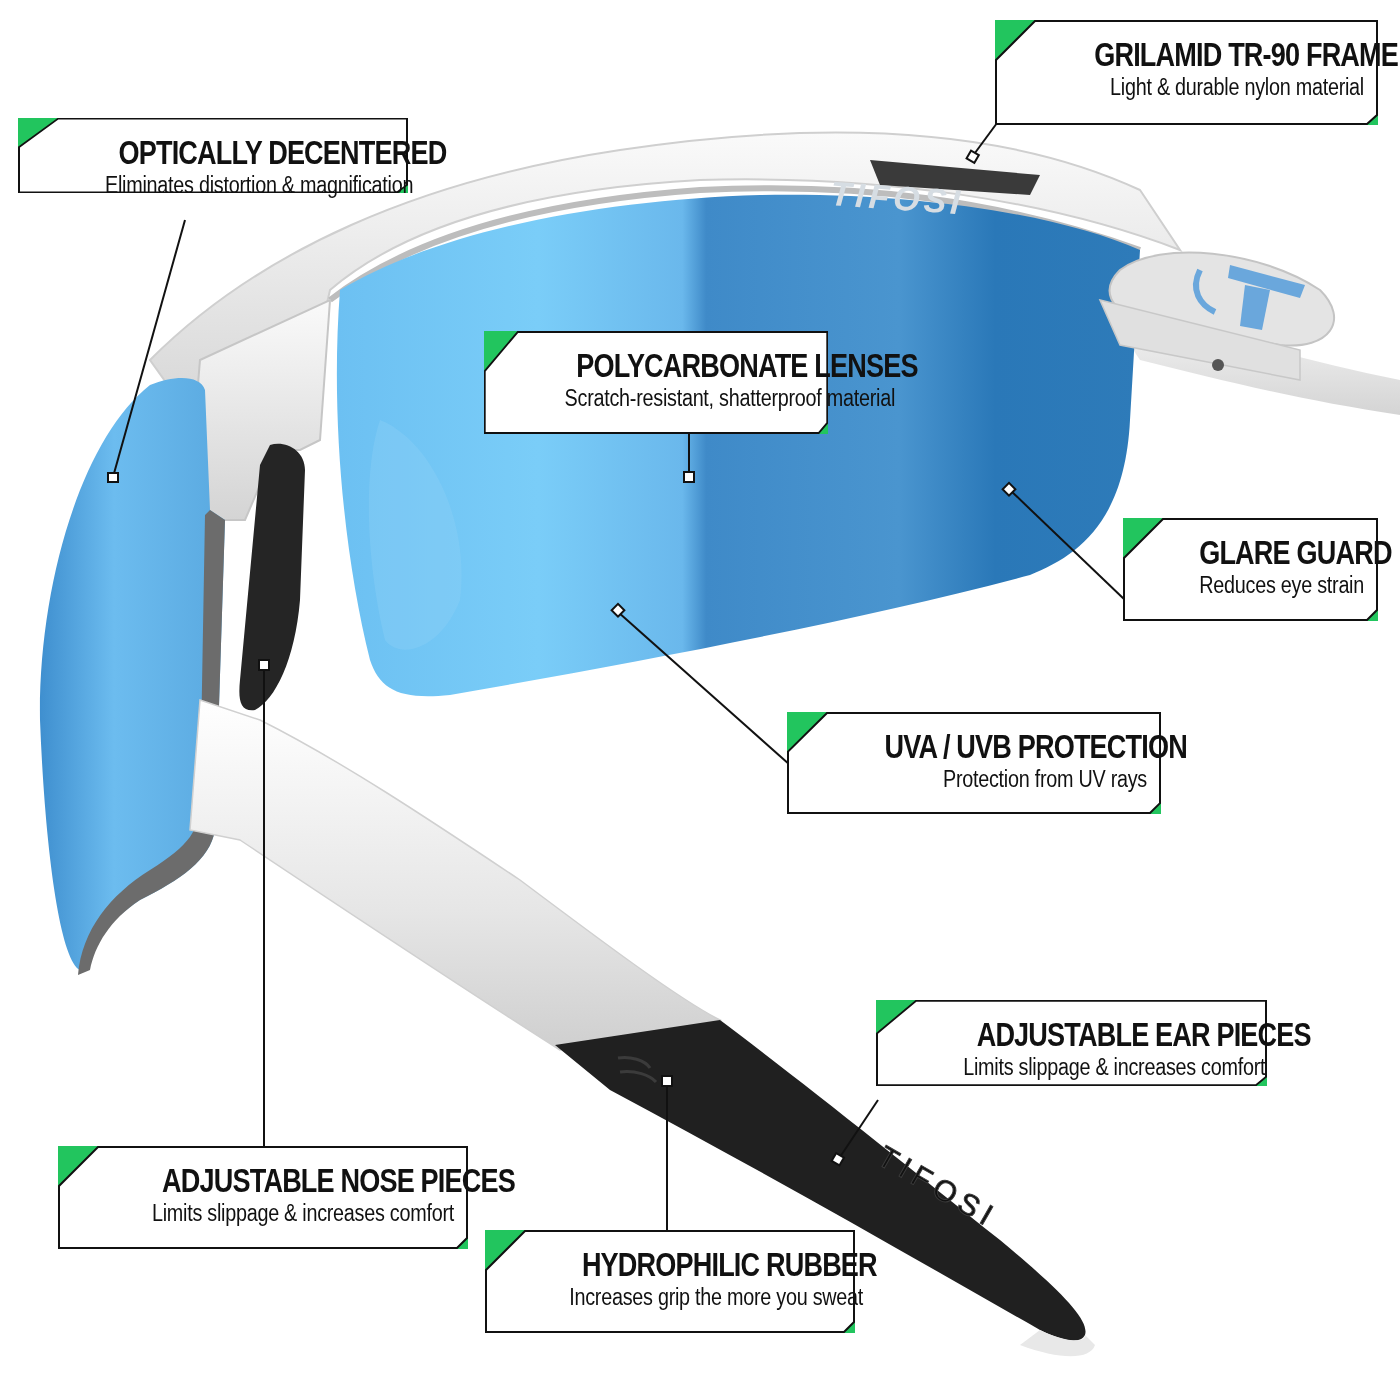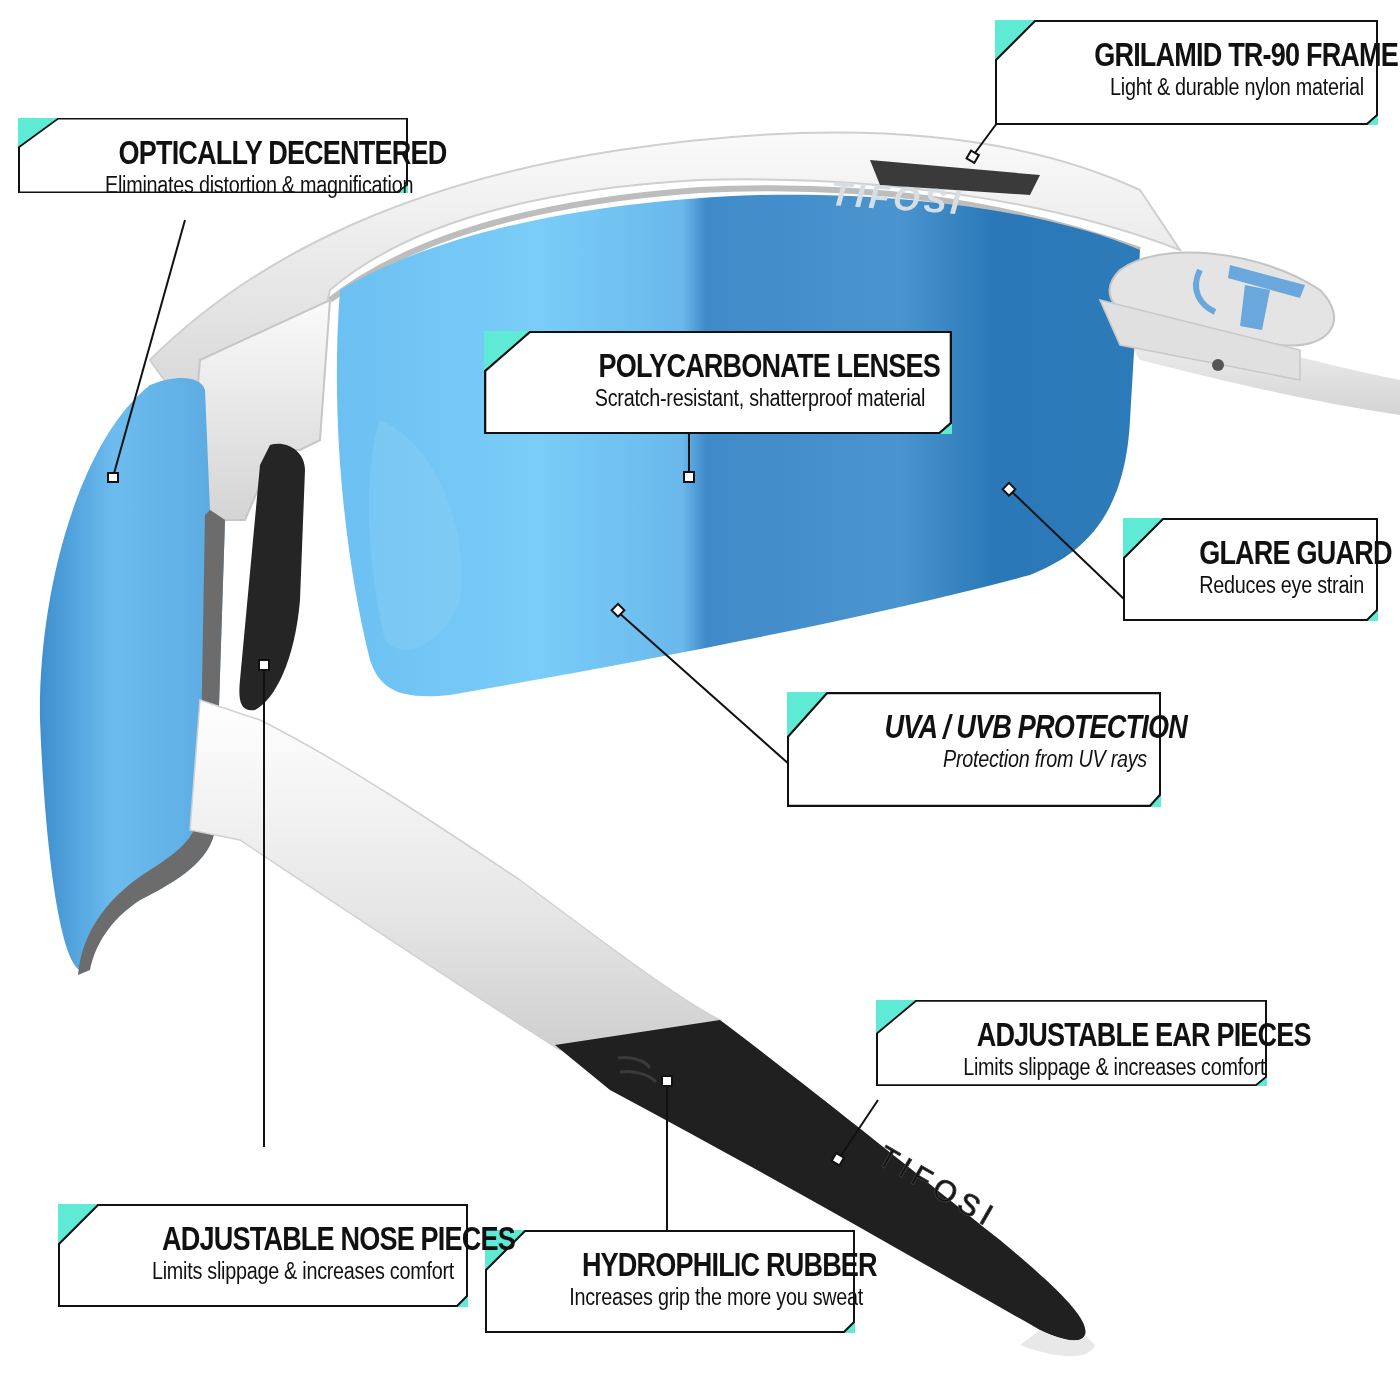--- a/index.html
+++ b/index.html
@@ -1,21 +1,21 @@
 <!DOCTYPE html>
 <html><head>
 <meta charset="utf-8">
 <style>
   html, body { margin: 0; padding: 0; background: #ffffff; }
   body { width: 1400px; height: 1400px; position: relative; overflow: hidden; font-family: "Liberation Sans", sans-serif; }
   #art { position: absolute; left: 0; top: 0; width: 1400px; height: 1400px; }
   .callout {
     position: absolute;
     box-sizing: border-box;
-    background: #5eead4;
+    background: #22c55e;
     text-align: right;
     padding: 0 14px 12px 40px;
   }
   .callout .frame { position: absolute; left: 0; top: 0; width: 100%; height: 100%; overflow: visible; z-index: 0; }
   .callout .title, .callout .sub { position: relative; z-index: 1; white-space: nowrap; }
   .callout .title {
     font-family: "Liberation Sans", sans-serif;
     font-weight: bold;
     font-size: 33px;
     letter-spacing: -1px;
@@ -154,53 +154,53 @@
 </div>
 
 <div class="callout" style="left:18px; top:118px; width:390px; height:75px;">
   <svg class="frame" viewBox="0 0 390 103" preserveAspectRatio="none">
       <path d="M40 1 L389 1 L389 92 L379 102 L1 102 L1 40 Z" fill="#fff" stroke="#111" stroke-width="2"></path>
     </svg>
   <div class="title">OPTICALLY DECENTERED</div>
   <div class="sub">Eliminates distortion &amp; magnification</div>
 </div>
 
-<div class="callout" style="left:484px; top:331px; width:468px; height:103px;text-align:center;">
+<div class="callout" style="left:484px; top:331px; width:344px; height:103px;text-align:center;">
   <svg class="frame" viewBox="0 0 408 103" preserveAspectRatio="none">
       <path d="M40 1 L407 1 L407 92 L397 102 L1 102 L1 40 Z" fill="#fff" stroke="#111" stroke-width="2"></path>
     </svg>
   <div class="title">POLYCARBONATE LENSES</div>
   <div class="sub">Scratch-resistant, shatterproof material</div>
 </div>
 
 <div class="callout" style="left:1123px; top:518px; width:255px; height:103px;">
   <svg class="frame" viewBox="0 0 255 103" preserveAspectRatio="none">
       <path d="M40 1 L254 1 L254 92 L244 102 L1 102 L1 40 Z" fill="#fff" stroke="#111" stroke-width="2"></path>
     </svg>
   <div class="title">GLARE GUARD</div>
   <div class="sub">Reduces eye strain</div>
 </div>
 
-<div class="callout" style="left:787px; top:692px; width:374px; height:115px;font-style:italic;">
+<div class="callout" style="left:787px; top:712px; width:374px; height:102px;">
   <svg class="frame" viewBox="0 0 374 103" preserveAspectRatio="none">
       <path d="M40 1 L373 1 L373 92 L363 102 L1 102 L1 40 Z" fill="#fff" stroke="#111" stroke-width="2"></path>
     </svg>
   <div class="title">UVA / UVB PROTECTION</div>
   <div class="sub">Protection from UV rays</div>
 </div>
 
 <div class="callout" style="left:876px; top:1000px; width:391px; height:86px;">
   <svg class="frame" viewBox="0 0 391 103" preserveAspectRatio="none">
       <path d="M40 1 L390 1 L390 92 L380 102 L1 102 L1 40 Z" fill="#fff" stroke="#111" stroke-width="2"></path>
     </svg>
   <div class="title">ADJUSTABLE EAR PIECES</div>
   <div class="sub">Limits slippage &amp; increases comfort</div>
 </div>
 
-<div class="callout" style="left:58px; top:1204px; width:410px; height:103px;">
+<div class="callout" style="left:58px; top:1146px; width:410px; height:103px;">
   <svg class="frame" viewBox="0 0 410 103" preserveAspectRatio="none">
       <path d="M40 1 L409 1 L409 92 L399 102 L1 102 L1 40 Z" fill="#fff" stroke="#111" stroke-width="2"></path>
     </svg>
   <div class="title">ADJUSTABLE NOSE PIECES</div>
   <div class="sub">Limits slippage &amp; increases comfort</div>
 </div>
 
 <div class="callout" style="left:485px; top:1230px; width:370px; height:103px;">
   <svg class="frame" viewBox="0 0 370 103" preserveAspectRatio="none">
       <path d="M40 1 L369 1 L369 92 L359 102 L1 102 L1 40 Z" fill="#fff" stroke="#111" stroke-width="2"></path>

